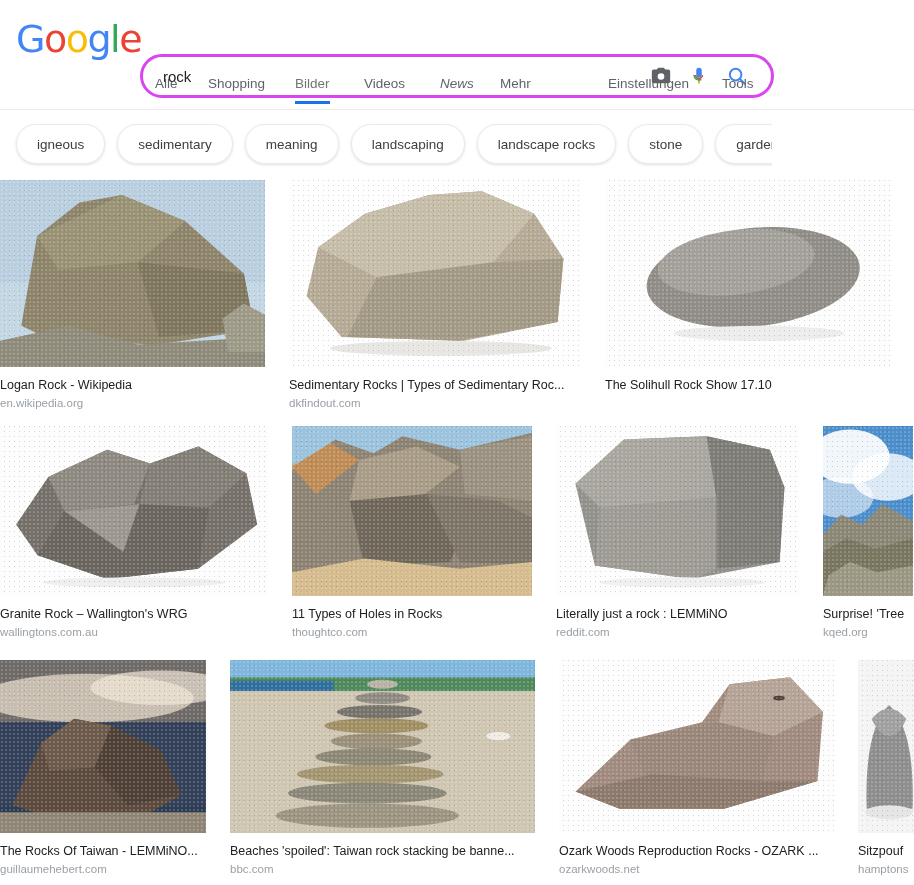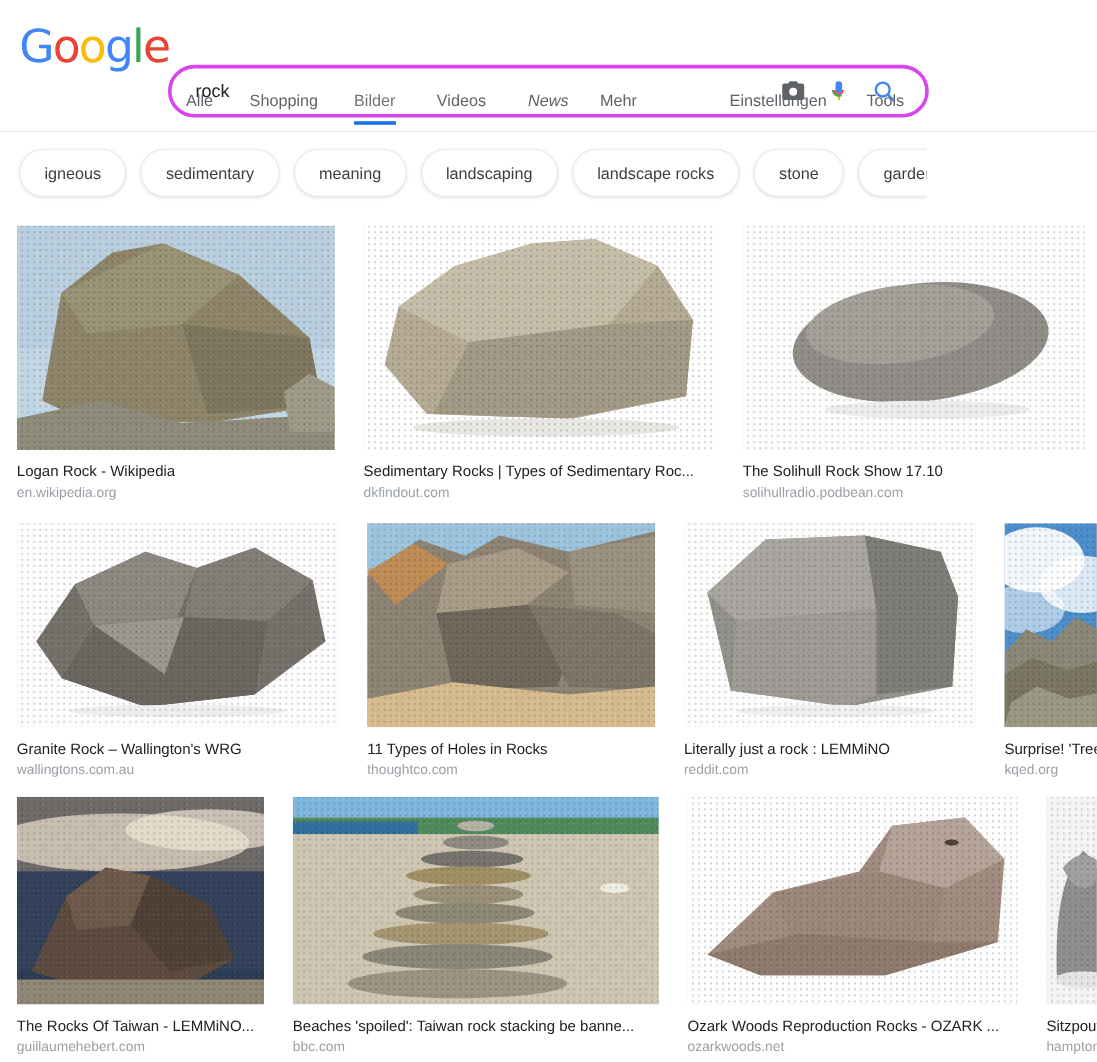--- a/index.html
+++ b/index.html
@@ -76,21 +76,21 @@
     border: 1px solid #ebebeb;
     box-shadow: 0 1px 3px rgba(0,0,0,0.12);
     display: flex; align-items: center; justify-content: center;
     padding: 0 20px;
     font-size: 13.5px; color: #3c4043;
     white-space: nowrap; cursor: pointer;
   }
 
   
   .results { position: absolute; left: 0; top: 180px; width: 914px; height: 705px; overflow: hidden; }
-  .row { display: flex; align-items: center; padding-left: 14px; }
+  .row { display: flex; align-items: flex-start; }
   .row.r1 { height: 246px; }
   .row.r2 { height: 234px; }
   .row.r3 { height: 225px; }
 
   .card { margin-right: 24px; cursor: pointer; }
   .thumb {
     position: relative; overflow: hidden; background: #f1f3f4;
   }
   .cap-title {
     font-size: 12.5px; color: #202124;
@@ -204,21 +204,20 @@
       <div class="card" style="width: 285px;">
         <div class="thumb grain" style="width: 285px; height: 187px;">
           <svg width="285" height="187" viewBox="0 0 100 100" preserveAspectRatio="none" style="position: absolute; inset: 0px;">
             <rect x="0" y="0" width="100" height="100" fill="#fdfdfd"></rect>
             <ellipse cx="52" cy="52" rx="38" ry="26" fill="#8f8d86" transform="rotate(-14 52 52)"></ellipse>
             <ellipse cx="46" cy="44" rx="28" ry="17" fill="#a3a099" transform="rotate(-14 46 44)"></ellipse>
             <ellipse cx="54" cy="82" rx="30" ry="4" fill="#ececec"></ellipse>
           </svg>
         </div>
         <div class="cap-title">The Solihull Rock Show 17.10</div>
-        <div class="cap-site">solihullradio.podbean.com</div>
       </div>
     </div>
     <div class="row r2">
       <div class="card" style="width: 268px;">
         <div class="thumb grain" style="width: 268px; height: 170px;">
           <svg width="268" height="170" viewBox="0 0 100 100" preserveAspectRatio="none" style="position: absolute; inset: 0px;">
             <rect x="0" y="0" width="100" height="100" fill="#fdfdfd"></rect>
             <path d="M6 58 L18 30 L40 14 L56 22 L74 12 L92 28 L96 58 L74 84 L40 90 L14 76 Z" fill="#75716a"></path>
             <path d="M18 30 L40 14 L56 22 L50 46 L24 50 Z" fill="#8d8981"></path>
             <path d="M56 22 L74 12 L92 28 L78 48 L52 46 Z" fill="#827e76"></path>

